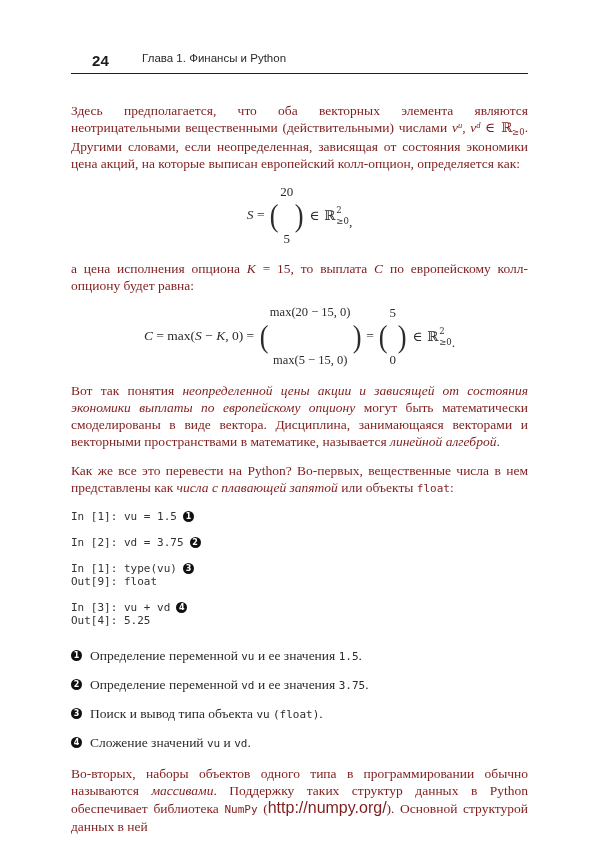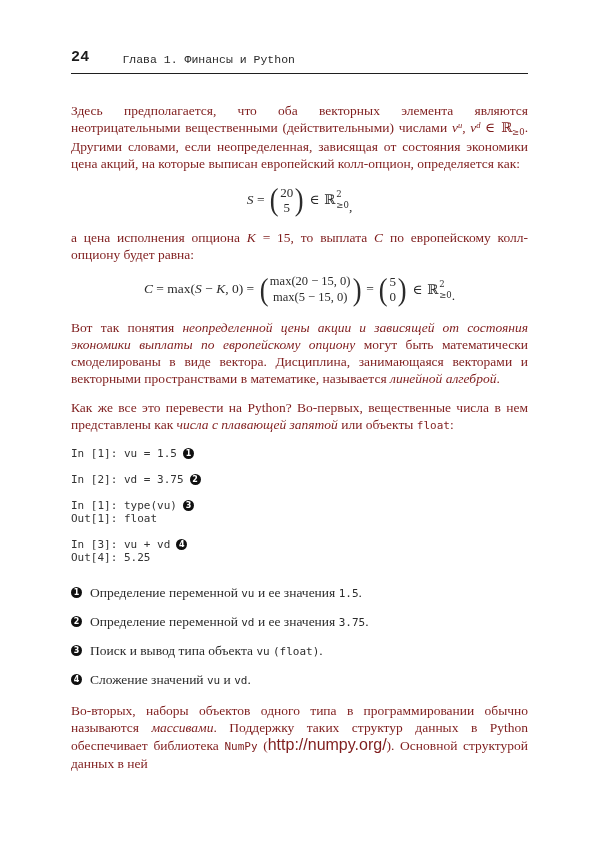--- a/index.html
+++ b/index.html
@@ -3,22 +3,22 @@
 <meta charset="utf-8">
 <style>
   * { margin:0; padding:0; box-sizing:border-box; }
   html,body { background:#fff; }
   .page {
     position:relative; width:600px; height:848px; background:#ffffff;
     font-family:"Liberation Serif", serif; color:#2b2b2b;
     padding:52px 72px 0 71px; overflow:hidden;
   }
   
-  .hdr { display:flex; align-items:flex-end; height:14px;
-         font-family:Liberation Mono, monospace; }
+  .hdr { display:flex; align-items:flex-start; height:14px;
+         font-family:Liberation Sans, sans-serif;margin-left:21px; }
   .hdr .pnum { font-size:15px; font-weight:bold; color:#1c1c1c; letter-spacing:.2px; }
   .hdr .chap { font-size:11.5px; color:#2a2a2a; margin-left:33px; }
   .rule { margin-top:7px; border-bottom:1.6px solid #1f1f1f; }
 
   
   p.body { font-size:13.5px; line-height:17px; text-align:justify; color:#7f1d1d; }
   .p1 { margin-top:28px; }
   .p2 { margin-top:14px; }
   .p3 { margin-top:14px; }
   .p4 { margin-top:12px; }
@@ -35,21 +35,21 @@
 
   
   .formula { display:flex; justify-content:center; align-items:center;
              font-size:13.5px; color:#2b2b2b; }
   .f1 { margin-top:12px; }
   .f2 { margin-top:10px; }
   .flead { white-space:pre; }
   .paren { font-family:"Liberation Serif",serif; font-size:31px; font-weight:400;
            line-height:1; padding:0 1px; transform:scaleX(.85); color:#2b2b2b; }
   .vec { display:inline-flex; flex-direction:column; align-items:center;
-         font-size:13px; line-height:15px; }
+         font-size:13px; line-height:15px;gap:32px; }
   .vec2 { font-size:12.5px; line-height:16px; }
   .fmid { white-space:pre; }
   .supsub { display:inline-flex; flex-direction:column; align-items:flex-start;
             justify-content:space-between; height:21px; font-size:8.5px;
             font-family:"DejaVu Serif",serif; margin-left:1px; }
   .fpunct { position:relative; top:7px; }
 
   
   .code { margin-top:13px; font-family:"DejaVu Sans Mono","Liberation Mono",monospace;
           font-size:11px; line-height:13px; color:#333; }
@@ -125,21 +125,21 @@
   <p class="body p3"><span>Вот так понятия </span><span class="r-i">неопределенной цены акции и зависящей от состояния экономики выплаты по европейскому опциону</span><span> могут быть математически смоделированы в виде вектора. Дисциплина, занимающаяся векторами и векторными пространствами в математике, называется </span><span class="r-i">линейной алгеброй</span><span>.</span></p>
 
   <p class="body p4"><span>Как же все это перевести на Python? Во-первых, вещественные числа в нем представлены как </span><span class="r-i">числа с плавающей запятой</span><span> или объекты </span><span class="r-m">float</span><span>:</span></p>
 
   <div class="code">
       <div class="cline"><span>In [1]: vu = 1.5</span><span class="co">1</span></div>
       <div class="cline"><span>&nbsp;</span></div>
       <div class="cline"><span>In [2]: vd = 3.75</span><span class="co">2</span></div>
       <div class="cline"><span>&nbsp;</span></div>
       <div class="cline"><span>In [1]: type(vu)</span><span class="co">3</span></div>
-      <div class="cline"><span>Out[1]: float</span></div>
+      <div class="cline"><span>Out[9]: float</span></div>
       <div class="cline"><span>&nbsp;</span></div>
       <div class="cline"><span>In [3]: vu + vd</span><span class="co">4</span></div>
       <div class="cline"><span>Out[4]: 5.25</span></div>
     </div>
 
   <div class="clist">
       <div class="citem">
         <span class="co">1</span>
         <span><span>Определение переменной </span><span class="r-m">vu</span><span> и ее значения </span><span class="r-m">1.5</span><span>.</span></span>
       </div>

